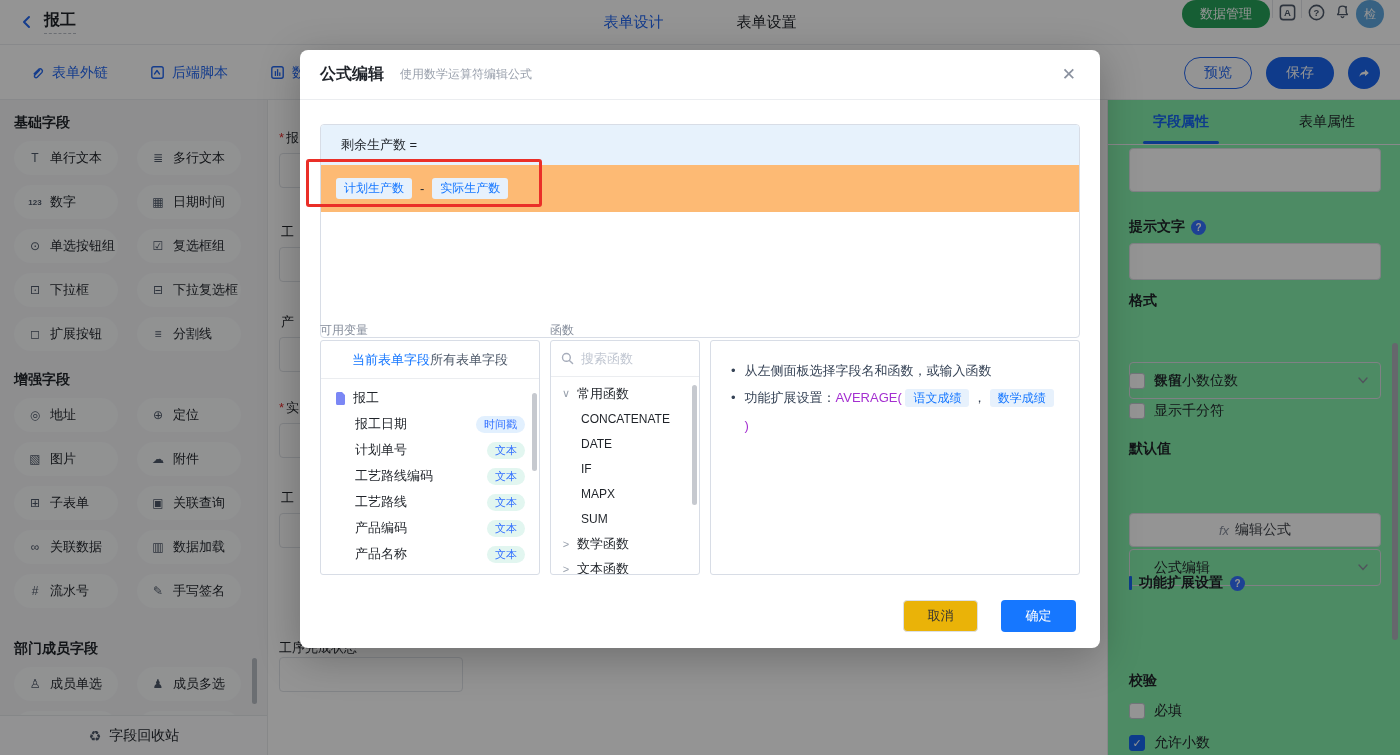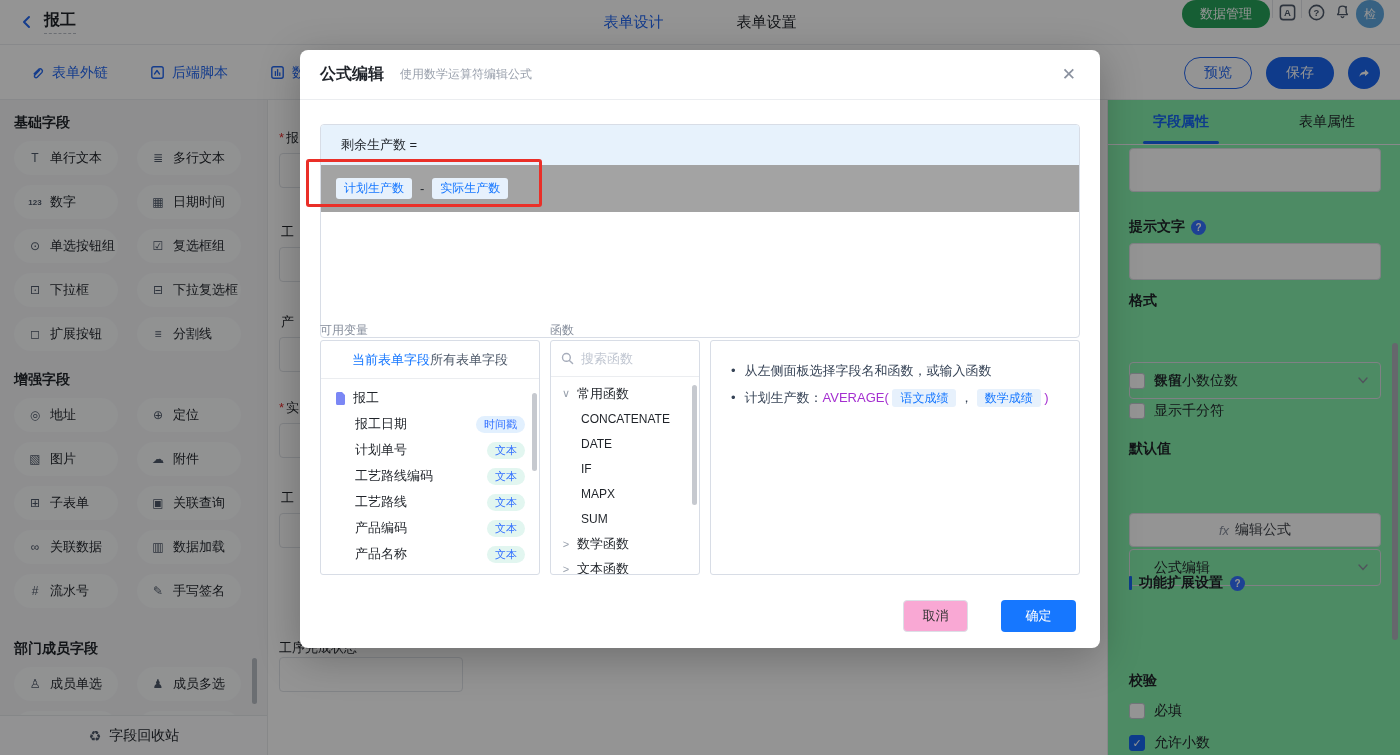--- a/index.html
+++ b/index.html
@@ -95,21 +95,21 @@
   .modal { position:absolute; left:300px; top:50px; width:800px; height:598px; background:#fff;
            border-radius:8px; z-index:60; box-shadow:0 10px 40px rgba(0,0,0,0.25); }
   .m-header { height:50px; display:flex; align-items:center; padding:0 20px; border-bottom:1px solid #ebedf0; }
   .m-title { font-size:16px; font-weight:bold; color:#1f2329; }
   .m-sub { font-size:12px; color:#9aa1ad; margin-left:16px; }
   .m-close { margin-left:auto; font-size:17px; color:#8a919f; cursor:pointer; padding:4px; }
   .formula-box { position:absolute; left:20px; top:74px; width:760px; height:214px;
                  border:1px solid #d8dde6; border-radius:4px; overflow:hidden; }
   .formula-head { height:40px; background:#e7f2fc; display:flex; align-items:center; padding:0 20px;
                   font-size:13px; color:#1f2329; }
-  .formula-body { padding:13px 15px; background:#a3a3a3; display:flex; align-items:center; gap:8px; }
+  .formula-body { padding:13px 15px; background:#fdba74; display:flex; align-items:center; gap:8px; }
   .chip { background:#e7f1fc; color:#1677ff; font-size:12px; padding:2px 8px; border-radius:3px; cursor:pointer; }
   .op { font-size:13px; color:#1f2329; }
   .annotation { position:absolute; left:6px; top:109px; width:236px; height:48px;
                 border:3px solid #ea2f28; border-radius:3px; z-index:70; pointer-events:none; }
   .m-col-label { position:absolute; top:272px; font-size:12px; color:#868e9c; }
   .panel { position:absolute; top:290px; height:235px; border:1px solid #d8dde6; border-radius:3px;
            background:#fff; overflow:hidden; }
   .var-tabs { height:38px; border-bottom:1px solid #ebedf0; display:flex; align-items:center;
               justify-content:center; padding:0 6px; }
   .var-tab { font-size:13px; color:#4e5969; cursor:pointer; }
@@ -124,22 +124,22 @@
                 gap:7px; padding:0 10px; cursor:text; }
   .search-row .ph { font-size:13px; color:#c0c6d1; }
   .fn-row { height:25px; display:flex; align-items:center; font-size:13px; color:#1f2329; cursor:pointer; }
   .fn-row .chev { color:#98a0ac; font-size:11px; width:14px; text-align:center; margin:0 4px 0 8px; }
   .fn-row.item { padding-left:30px; font-size:12px; }
   .tips { padding:16px 20px; }
   .tips .tip { font-size:13px; color:#364356; line-height:27px; display:flex; align-items:baseline; gap:9px; }
   .tips .b { color:#364356; }
   .purple { color:#a42fd0; }
   .m-footer { position:absolute; left:0; bottom:0; width:100%; height:62px; }
-  .btn-cancel { position:absolute; left:603px; top:14px; width:65px; height:32px; border:1px solid #dcdfe6;
-                border-radius:4px; background:#f9a8d4; font-size:13px; color:#333; display:flex;
+  .btn-cancel { position:absolute; left:603px; top:14px; width:75px; height:32px; border:1px solid #dcdfe6;
+                border-radius:4px; background:#eab308; font-size:13px; color:#333; display:flex;
                 align-items:center; justify-content:center; cursor:pointer; }
   .btn-ok { position:absolute; left:701px; top:14px; width:75px; height:32px; background:#1677ff;
             border-radius:4px; font-size:13px; color:#fff; display:flex; align-items:center;
             justify-content:center; cursor:pointer; }
 </style>
 </head>
 <body>
 
 <div class="app">
 
@@ -491,21 +491,21 @@
     </div>
 
     <div class="panel tips" style="left:410px;width:370px">
       <div class="tip">
         <span class="b">•</span>
         <span>从左侧面板选择字段名和函数，或输入函数</span>
       </div>
       <div class="tip">
         <span class="b">•</span>
         <span>
-          <span>计划生产数：</span><span class="purple">AVERAGE(</span>
+          <span>功能扩展设置：</span><span class="purple">AVERAGE(</span>
           <span class="chip">语文成绩</span>
           <span>，</span>
           <span class="chip">数学成绩</span>
           <span class="purple">)</span>
         </span>
       </div>
     </div>
 
     <div class="m-footer">
       <span class="btn-cancel">取消</span>

